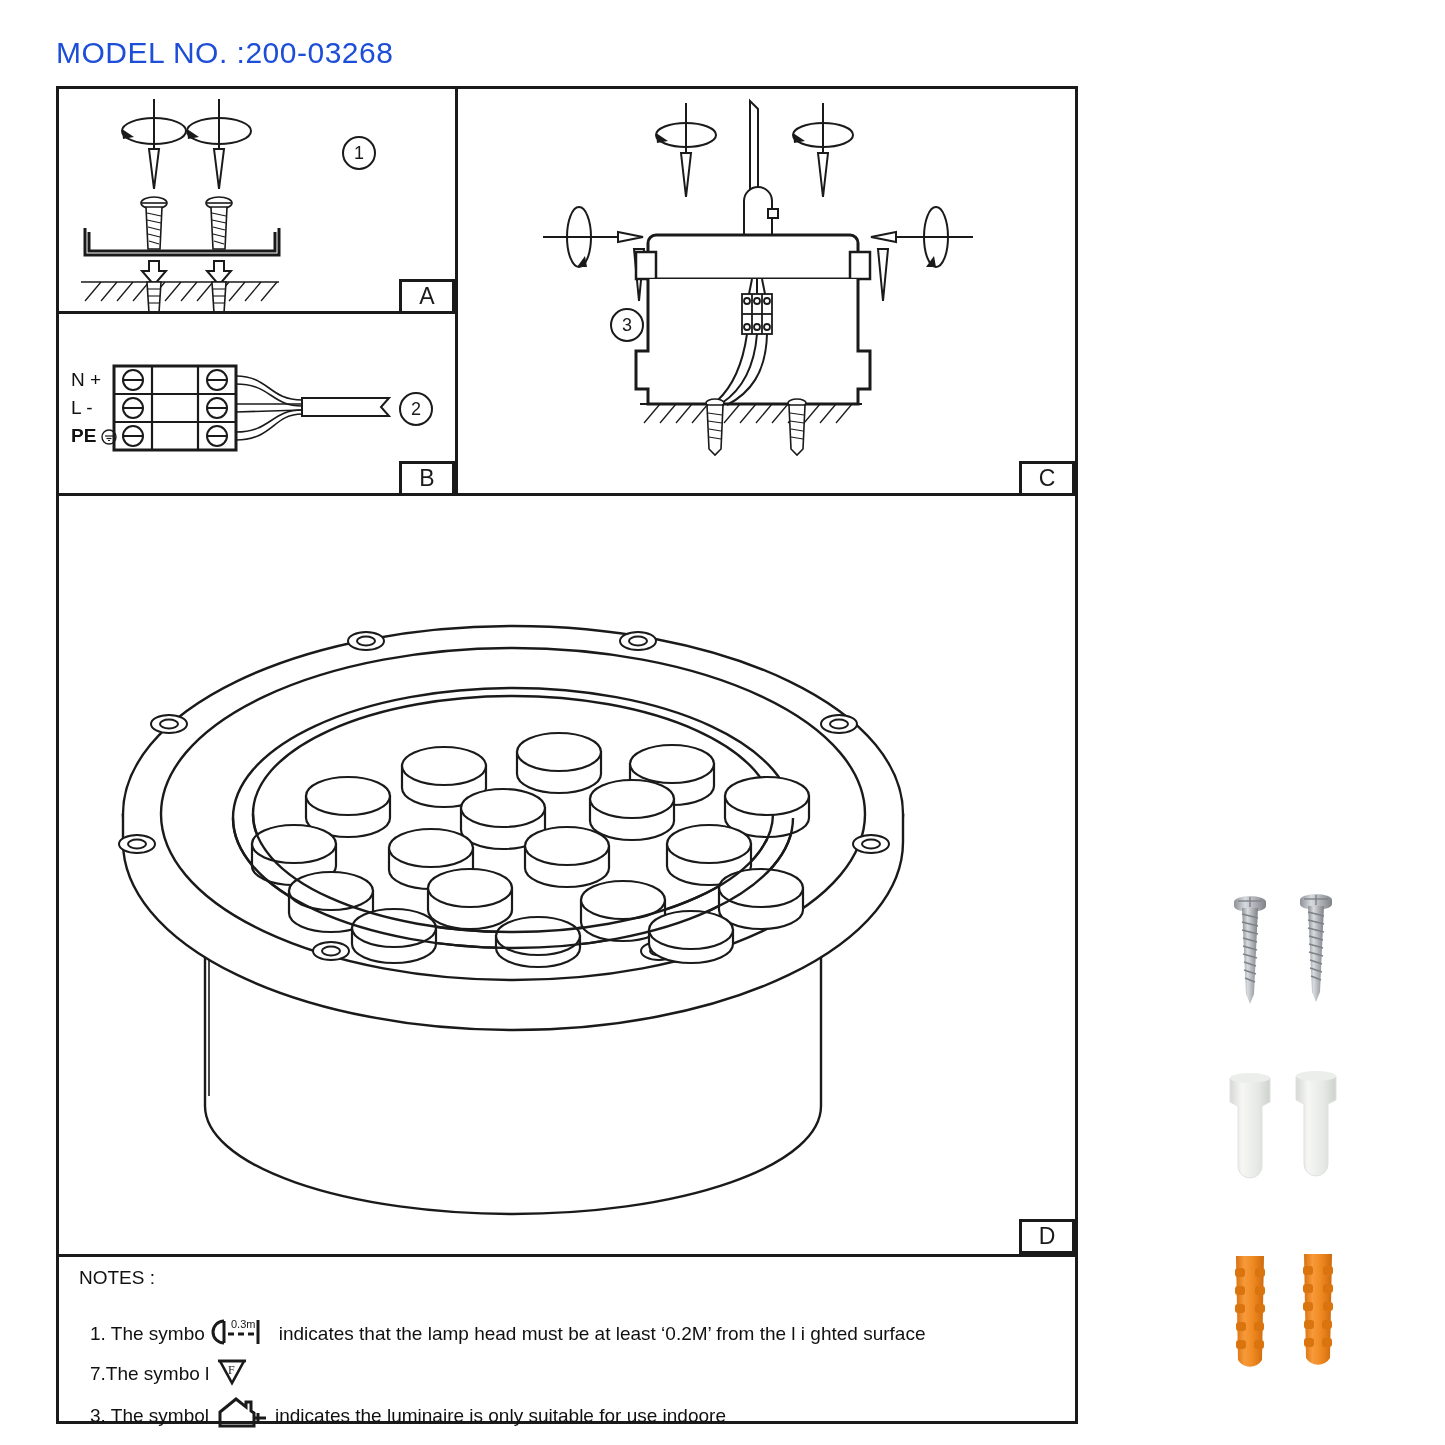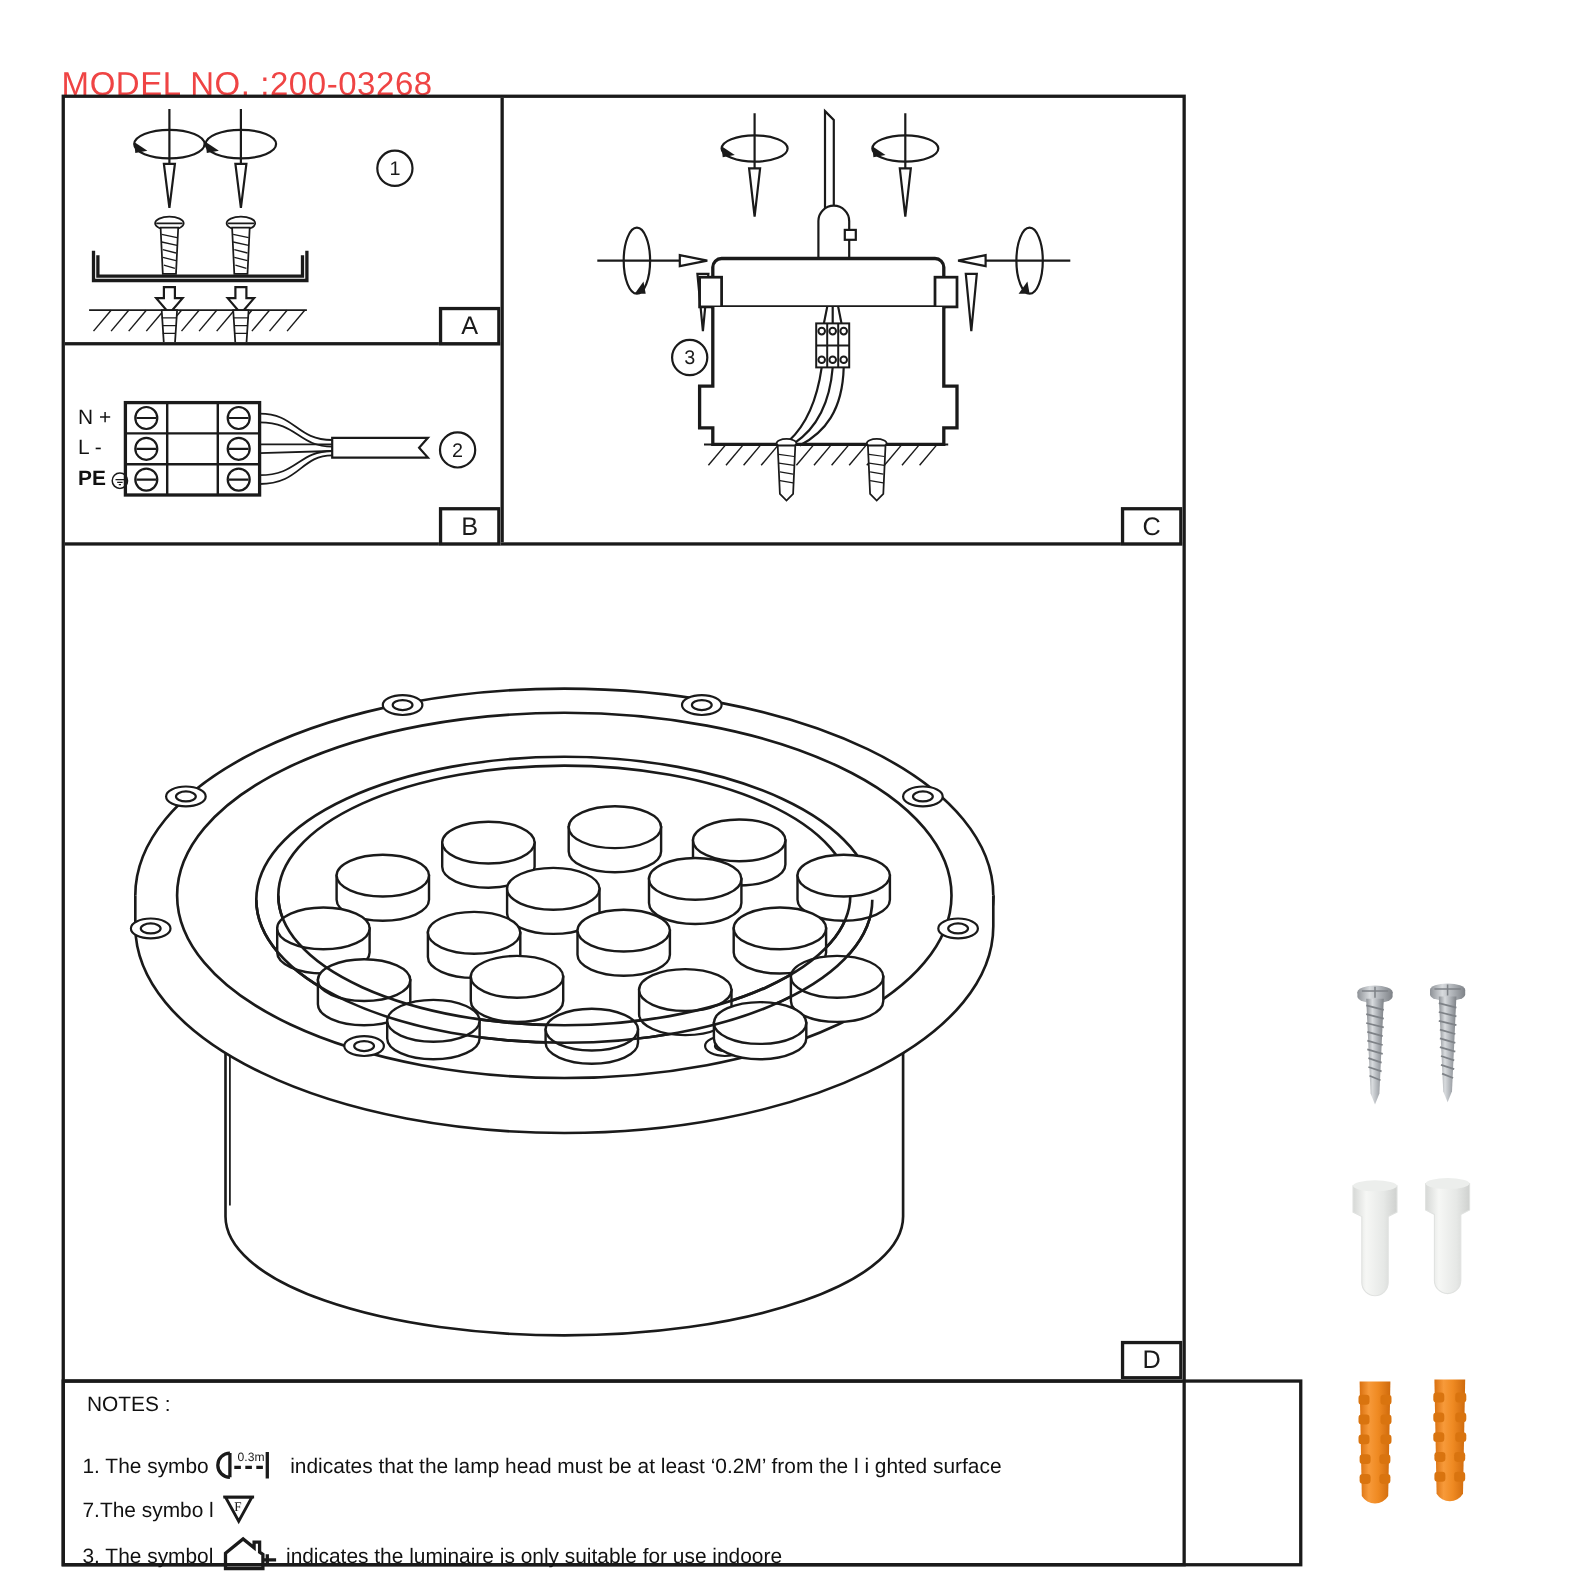--- a/index.html
+++ b/index.html
@@ -16,23 +16,22 @@
     overflow: hidden;
   }
 
   .title {
     position: absolute;
     left: 56px;
     top: 36px;
     font-size: 30px;
     letter-spacing: 0.5px;
     font-family: "Liberation Sans", sans-serif;
-    color: #ef4444;
+    color: #1d4ed8;
     white-space: nowrap;
-    margin-top: 24px;
   }
 
   
   .frame {
     position: absolute;
     left: 56px;
     top: 86px;
     width: 1022px;
     height: 1338px;
     border: 3px solid #1a1a1a;
@@ -73,33 +72,33 @@
     color: #1a1a1a;
   }
 
   .panel { position: absolute; }
 
   
   .notes-box {
     position: absolute;
     left: 56px;
     top: 1254px;
-    width: 1128px;
+    width: 1022px;
     height: 170px;
     border: 3px solid #1a1a1a;
     box-sizing: border-box;
   }
   .notes-title {
     position: absolute;
     left: 20px; top: 10px;
     font-size: 19px;
   }
   .note-line {
     position: absolute;
-    left: 16px;
+    left: 31px;
     font-size: 19px;
     white-space: nowrap;
     display: flex;
     align-items: center;
   }
   .note-sym { display: inline-block; vertical-align: middle; margin: 12px 5px; }
 
   
   .acc { position: absolute; }
 

